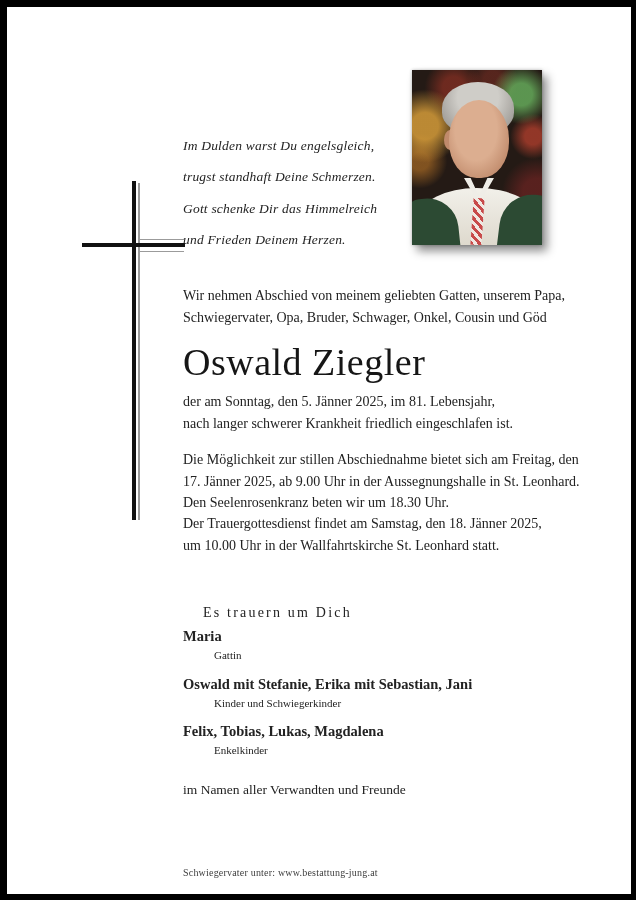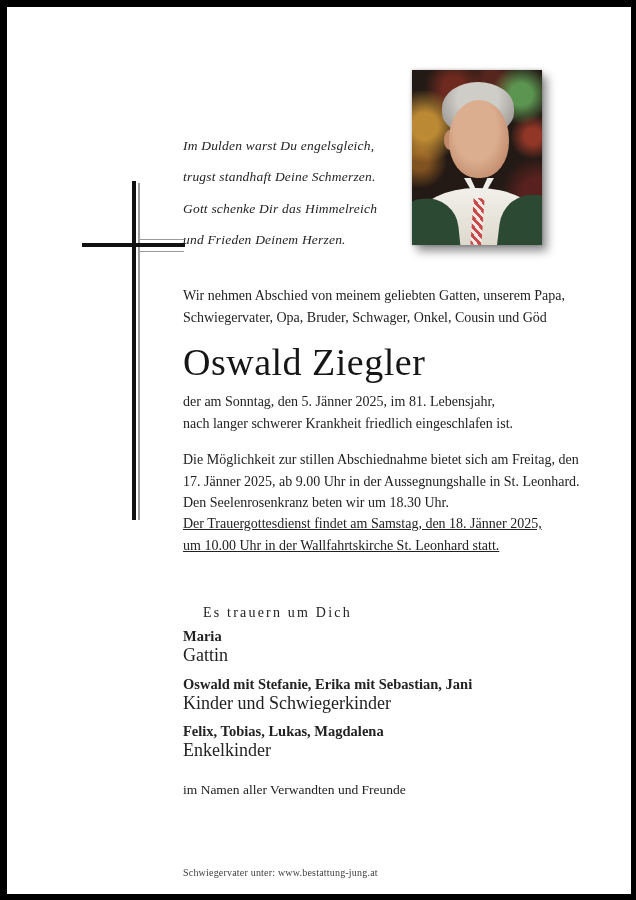--- a/index.html
+++ b/index.html
@@ -59,25 +59,25 @@
   .cross-gh1 { left:131px; top:231.5px; width:46px; height:1.5px; background:var(--cross-gray,#9b9b9b); }
   .cross-gh2 { left:131px; top:243.5px; width:46px; height:1.5px; background:var(--cross-gray,#9b9b9b); }
 
   
   .col { left:176px; }
   .para { font-size:14px; line-height:21.5px; }
   .announcement { top:278px; }
   .deceased-name { top:333px; font-size:38px; letter-spacing:.5px; color:#161616; }
   .death-notice { top:384px; }
   .farewell { top:442px; }
-  .service { top:506px;text-decoration:underline; }
+  .service { top:506px; }
 
   .mourn-heading { top:598px; font-size:14px; letter-spacing:2.2px;margin-left:20px; }
   .entry .names { font-weight:bold; font-size:14.5px; line-height:19px; }
-  .entry .relation { font-size:18px; line-height:19px; }
+  .entry .relation { font-size:11px; line-height:19px;margin-left:31px; }
   .entry1 { top:620px; }
   .entry2 { top:668px; }
   .entry3 { top:715px; }
   .closing { top:775px; font-size:13.5px; }
 
   .footer { left:176px; top:860px; font-size:10px; color:var(--muted-color,#3d3d3d); letter-spacing:.2px; }
 </style>
 </head>
 <body>
 

